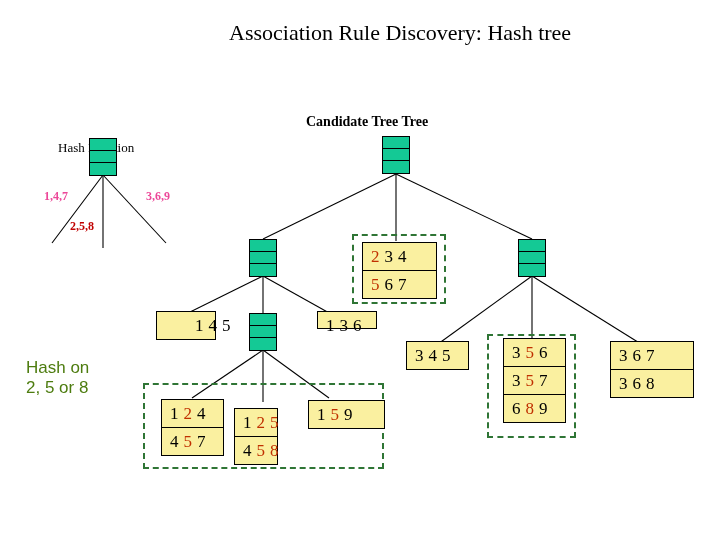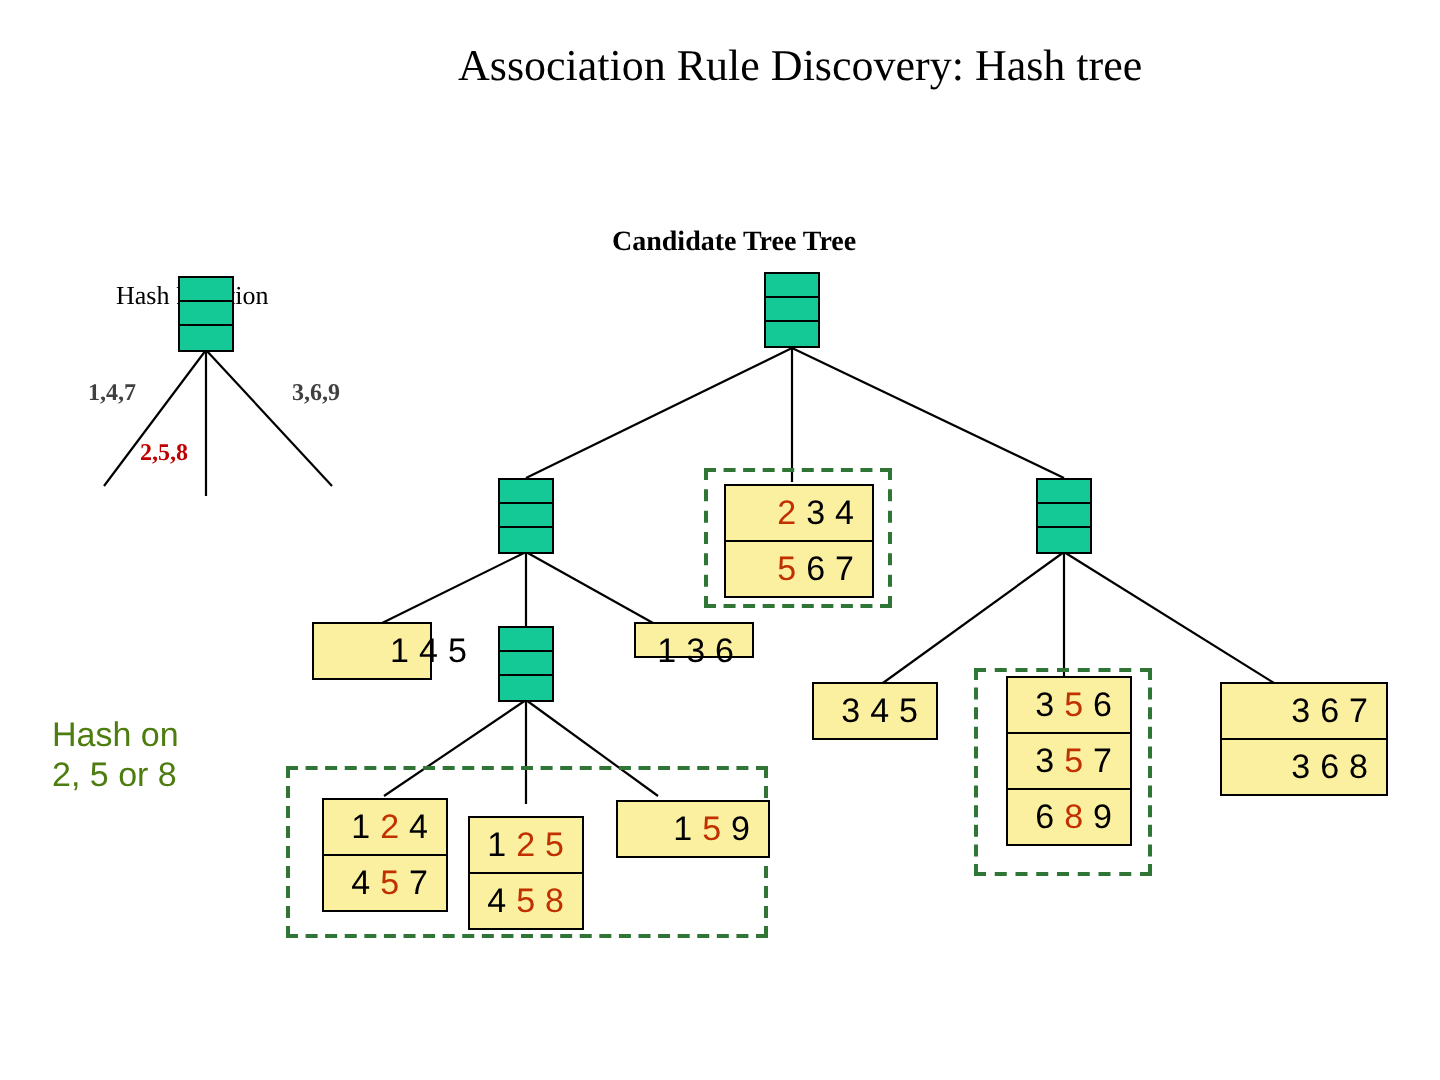--- a/index.html
+++ b/index.html
@@ -36,21 +36,21 @@
     font-size:14px;
     font-weight:bold;
     color:#000000;
     white-space:nowrap;
   }
   .hashlbl{
     position:absolute;
     font-family:"Liberation Serif", serif;
     font-size:12px;
     font-weight:bold;
-    color:#404040;
+    color:#ec4899;
     white-space:nowrap;
   }
   .hashlbl.red{color:#C00000;}
   .hash-on{
     position:absolute;
     font-family:"Liberation Sans", sans-serif;
     font-size:17px;
     line-height:20px;
     color:#4d7c0f;
     white-space:pre;
@@ -76,22 +76,22 @@
     position:absolute;
     background:#FAF0A0;
     border:1px solid #000000;
     box-sizing:border-box;
   }
   .leaf .row{
     border-bottom:1px solid #000000;
     box-sizing:border-box;
     height:28px;
     line-height:28px;
-    text-align:right;
-    font-family:Liberation Sans, sans-serif;
+    text-align:left;
+    font-family:Liberation Serif, serif;
     font-size:17px;
     color:#000000;
     letter-spacing:1px;
     white-space:nowrap;
     padding:0 6px;
   }
   .leaf .row:last-child{border-bottom:none;}
   .leaf .row .d{padding:0 2px;}
   .leaf .row .d.r{color:#C03000;}
 
@@ -191,21 +191,21 @@
 
   <div class="leaf" id="leaf2" style="left:317px;top:311px;width:60px;height:18px;">
       <div class="row"><span class="d">1</span><span class="d">3</span><span class="d">6</span></div>
     </div>
 
   <div class="leaf" id="leaf3" style="left:161px;top:399px;width:63px;height:57px;">
       <div class="row"><span class="d">1</span><span class="d r">2</span><span class="d">4</span></div>
       <div class="row"><span class="d">4</span><span class="d r">5</span><span class="d">7</span></div>
     </div>
 
-  <div class="leaf" id="leaf4" style="left:234px;top:408px;width:58px;height:57px;">
+  <div class="leaf" id="leaf4" style="left:234px;top:408px;width:44px;height:57px;">
       <div class="row"><span class="d">1</span><span class="d r">2</span><span class="d r">5</span></div>
       <div class="row"><span class="d">4</span><span class="d r">5</span><span class="d r">8</span></div>
     </div>
 
   <div class="leaf" id="leaf5" style="left:308px;top:400px;width:77px;height:29px;">
       <div class="row"><span class="d">1</span><span class="d r">5</span><span class="d">9</span></div>
     </div>
 
   <div class="leaf" id="leaf6" style="left:406px;top:341px;width:63px;height:29px;">
       <div class="row"><span class="d">3</span><span class="d">4</span><span class="d">5</span></div>

